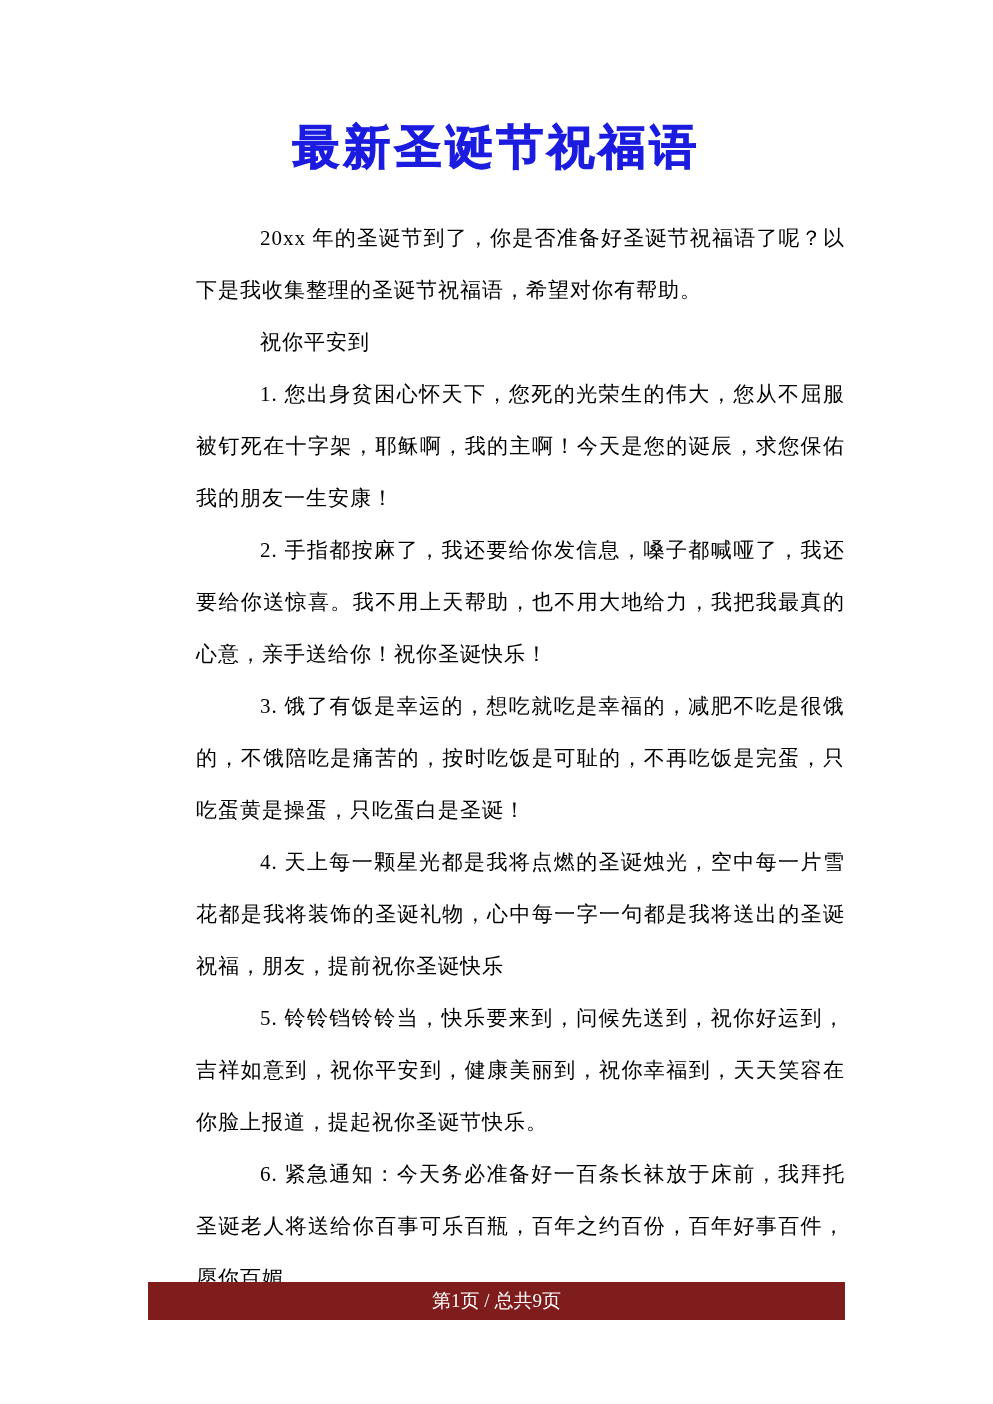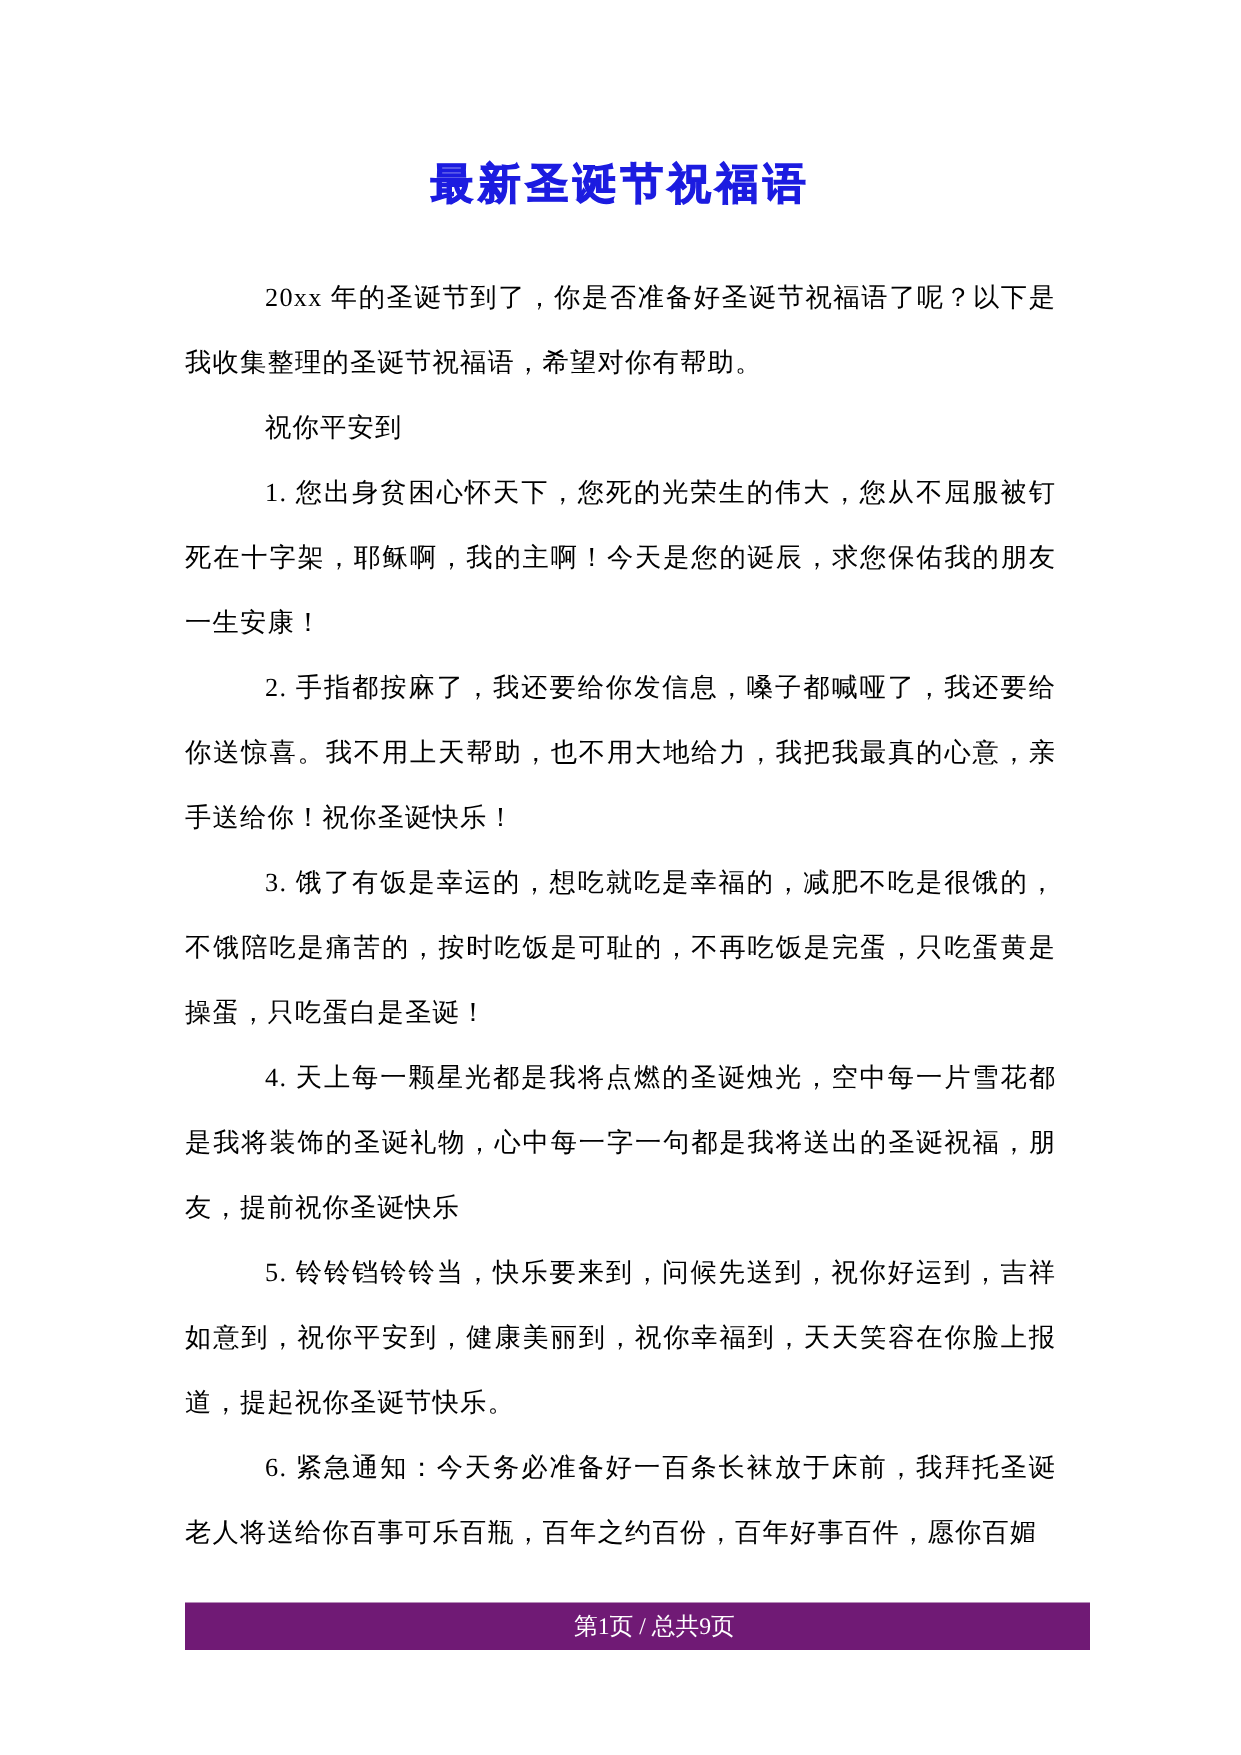--- a/index.html
+++ b/index.html
@@ -13,31 +13,32 @@
     height: 1404px;
     background: #ffffff;
     overflow: hidden;
     font-family: "Liberation Serif", "DejaVu Serif", serif;
     color: #000000;
   }
   .title {
     margin: 0;
     padding-top: 128px;
     text-align: center;
-    font-size: 34px;
+    font-size: 47px;
     line-height: 38px;
     font-weight: 900;
     color: #1c1ce0;
     letter-spacing: 4px;
     font-family: "Liberation Sans", "DejaVu Sans", sans-serif;
     -webkit-text-stroke: 1px #1c1ce0;
   }
   .content {
     margin-top: 46px;
     padding: 0 148px;
+    margin-left: 48px;
   }
   .para {
     margin: 0;
     font-size: 21px;
     line-height: 52px;
     text-indent: 64px;
     text-align: justify;
     letter-spacing: 1px;
   }
   .footer {
@@ -65,16 +66,16 @@
       <p class="para">20xx 年的圣诞节到了，你是否准备好圣诞节祝福语了呢？以下是我收集整理的圣诞节祝福语，希望对你有帮助。</p>
       <p class="para">祝你平安到</p>
       <p class="para">1.  您出身贫困心怀天下，您死的光荣生的伟大，您从不屈服被钉死在十字架，耶稣啊，我的主啊！今天是您的诞辰，求您保佑我的朋友一生安康！</p>
       <p class="para">2.  手指都按麻了，我还要给你发信息，嗓子都喊哑了，我还要给你送惊喜。我不用上天帮助，也不用大地给力，我把我最真的心意，亲手送给你！祝你圣诞快乐！</p>
       <p class="para">3.  饿了有饭是幸运的，想吃就吃是幸福的，减肥不吃是很饿的，不饿陪吃是痛苦的，按时吃饭是可耻的，不再吃饭是完蛋，只吃蛋黄是操蛋，只吃蛋白是圣诞！</p>
       <p class="para">4.  天上每一颗星光都是我将点燃的圣诞烛光，空中每一片雪花都是我将装饰的圣诞礼物，心中每一字一句都是我将送出的圣诞祝福，朋友，提前祝你圣诞快乐</p>
       <p class="para">5.  铃铃铛铃铃当，快乐要来到，问候先送到，祝你好运到，吉祥如意到，祝你平安到，健康美丽到，祝你幸福到，天天笑容在你脸上报道，提起祝你圣诞节快乐。</p>
       <p class="para">6.  紧急通知：今天务必准备好一百条长袜放于床前，我拜托圣诞老人将送给你百事可乐百瓶，百年之约百份，百年好事百件，愿你百媚</p>
     </div>
 
-  <div class="footer" style="background: #701a75; color: rgb(255, 255, 255); padding-left: 27px;">
+  <div class="footer" style="background: #7f1d1d; color: rgb(255, 255, 255);">
     <span>第1页 / 总共9页</span>
   </div>
 </div>
 
 </body></html>

